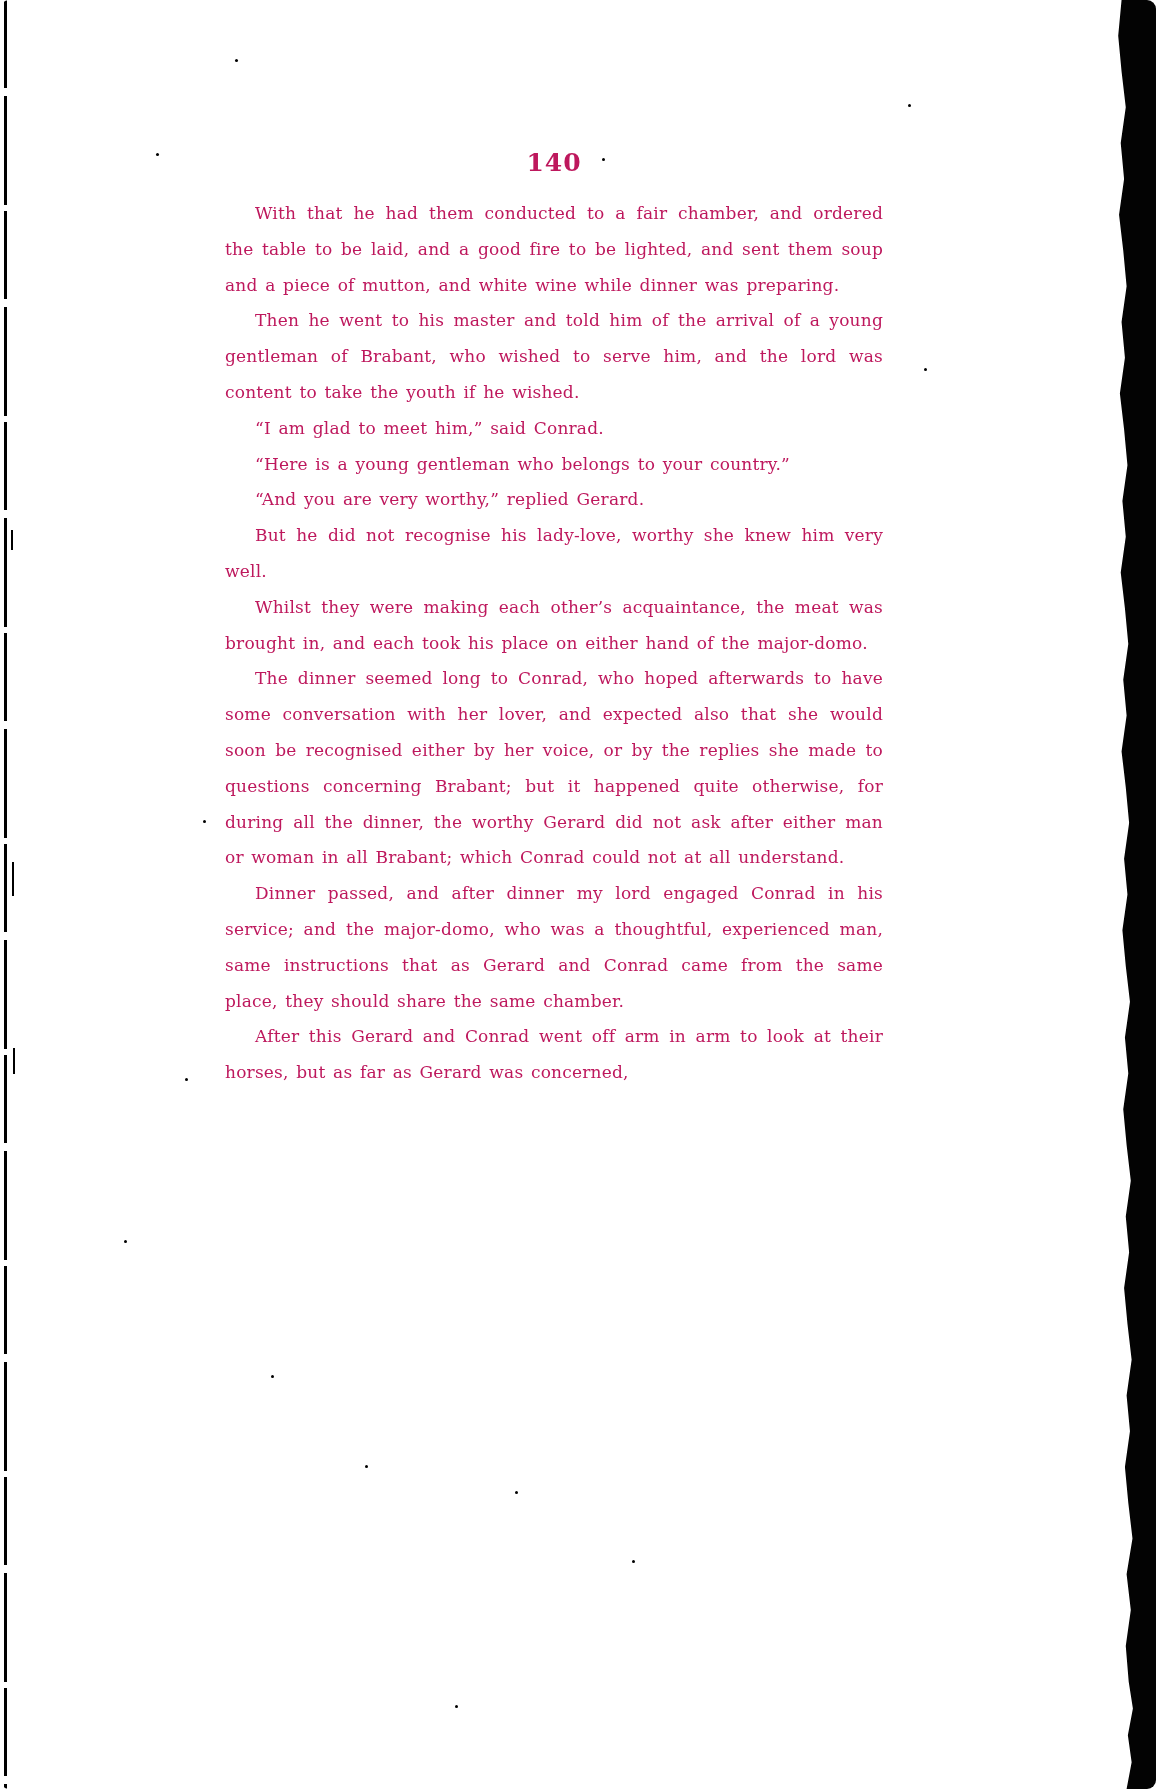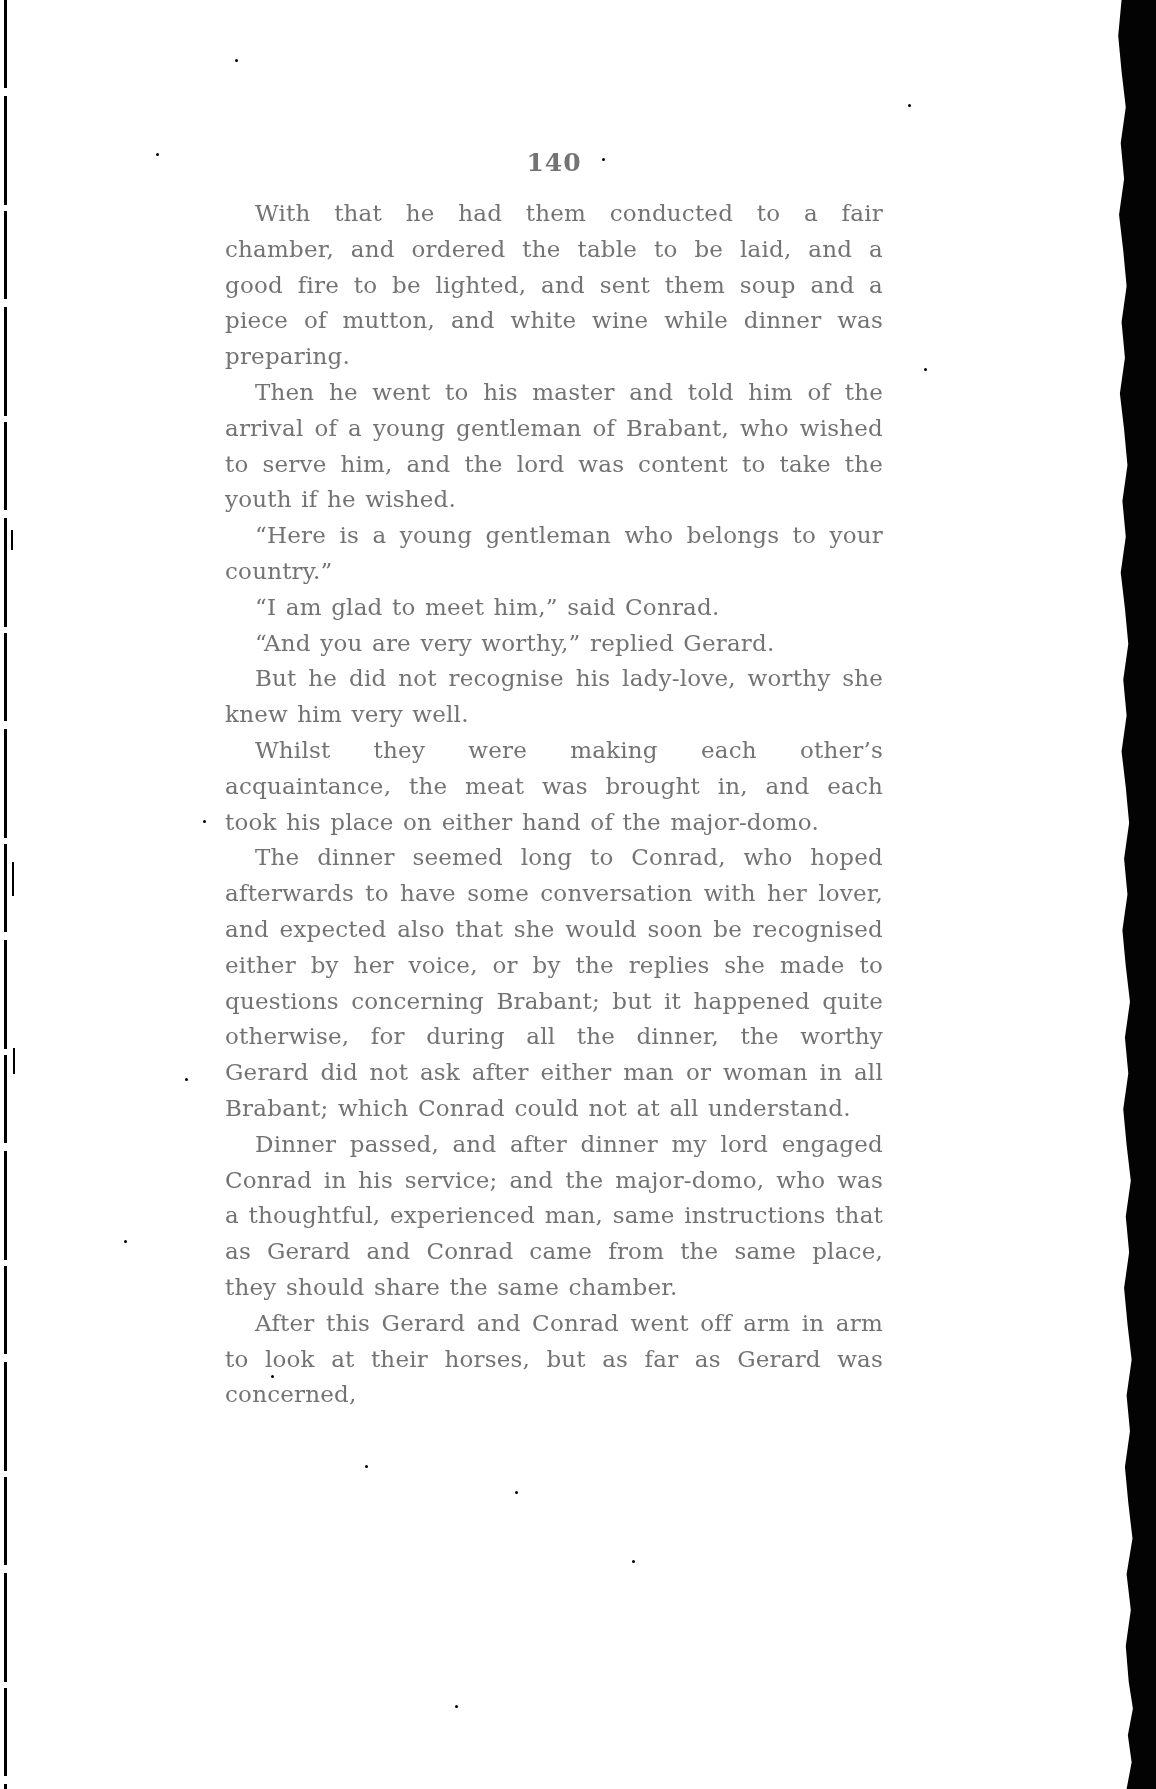--- a/index.html
+++ b/index.html
@@ -7,41 +7,42 @@
     padding: 0;
     background: #ffffff;
   }
   .scan-page {
     position: relative;
     width: 1156px;
     height: 1789px;
     background: #ffffff;
     overflow: hidden;
     font-family: "DejaVu Serif", "Liberation Serif", serif;
-    color: #737373;
+    color: #be185d;
+    border-radius: 9px;
   }
   .page-number {
     position: absolute;
     top: 148px;
     left: 225px;
     width: 658px;
     text-align: center;
     font-size: 25px;
     font-weight: 600;
     letter-spacing: 1px;
   }
   .text-block {
     position: absolute;
     top: 196px;
     left: 225px;
     width: 658px;
   }
   .para {
     margin: 0;
-    font-size: 23px;
+    font-size: 17px;
     line-height: 35.8px;
     text-align: justify;
     text-indent: 30px;
     word-spacing: 2px;
     letter-spacing: 0.2px;
   }
   
   .gutter-shadow {
     position: absolute;
     top: 0;
@@ -92,22 +93,22 @@
 
 <div class="scan-page">
 
   <div class="page-edge-line"></div>
 
   <div class="page-number">140</div>
 
   <div class="text-block">
     <p class="para">With that he had them conducted to a fair chamber, and ordered the table to be laid, and a good fire to be lighted, and sent them soup and a piece of mutton, and white wine while dinner was preparing.</p>
     <p class="para">Then he went to his master and told him of the arrival of a young gentleman of Brabant, who wished to serve him, and the lord was content to take the youth if he wished.</p>
+    <p class="para">“I am glad to meet him,” said Conrad.</p>
     <p class="para">“Here is a young gentleman who belongs to your country.”</p>
-    <p class="para">“I am glad to meet him,” said Conrad.</p>
     <p class="para">“And you are very worthy,” replied Gerard.</p>
     <p class="para">But he did not recognise his lady-love, worthy she knew him very well.</p>
     <p class="para">Whilst they were making each other’s acquaintance, the meat was brought in, and each took his place on either hand of the major-domo.</p>
     <p class="para">The dinner seemed long to Conrad, who hoped afterwards to have some conversation with her lover, and expected also that she would soon be recognised either by her voice, or by the replies she made to questions concerning Brabant; but it happened quite otherwise, for during all the dinner, the worthy Gerard did not ask after either man or woman in all Brabant; which Conrad could not at all understand.</p>
     <p class="para">Dinner passed, and after dinner my lord engaged Conrad in his service; and the major-domo, who was a thoughtful, experienced man, same instructions that as Gerard and Conrad came from the same place, they should share the same chamber.</p>
     <p class="para">After this Gerard and Conrad went off arm in arm to look at their horses, but as far as Gerard was concerned,</p>
   </div>
 
   <div class="gutter-shadow"></div>
 

